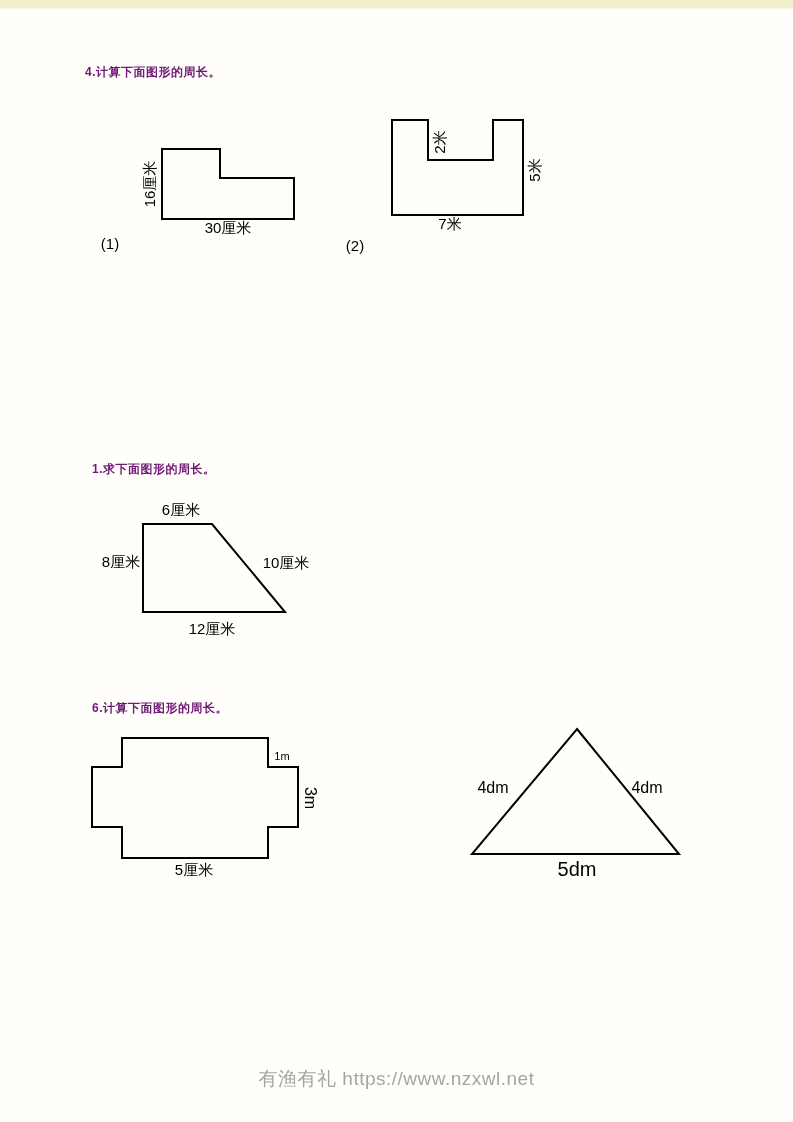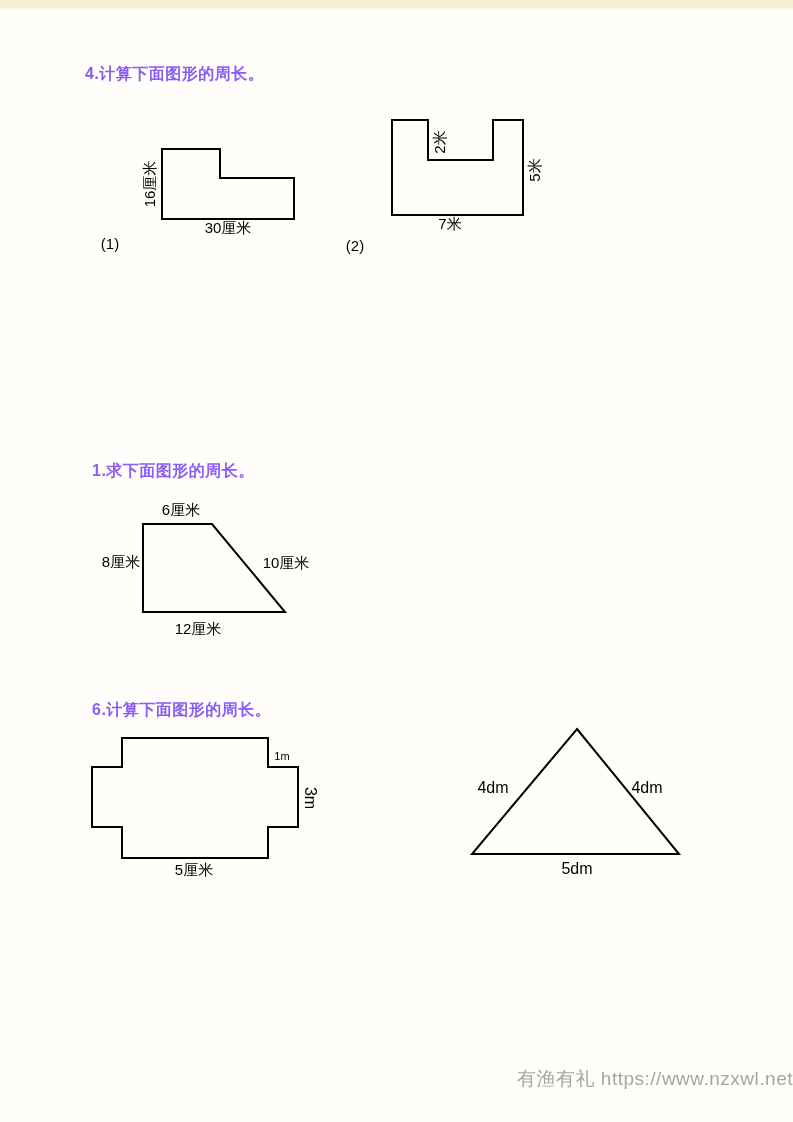--- a/index.html
+++ b/index.html
@@ -11,24 +11,24 @@
     overflow: hidden;
     color: #111;
   }
   .top-strip {
     position: absolute; left: 0; top: 0; width: 793px; height: 8px;
     background: #f3efcf;
     border-bottom: 1px solid #faf8ea;
   }
   .prob-title {
     position: absolute;
-    font-size: 16px;
+    font-size: 12px;
     font-weight: 600;
     letter-spacing: 0.5px;
-    color: #8b5cf6;
+    color: #701a75;
     white-space: nowrap;
   }
   .fig { position: absolute; }
   .fig svg { position: absolute; left: 0; top: 0; display: block; }
   .fig polygon { fill: none; stroke: #000; stroke-width: 2; }
   .dim-label {
     position: absolute;
     font-size: 15px;
     color: #000;
     white-space: nowrap;
@@ -39,21 +39,21 @@
   .index-label {
     position: absolute;
     font-size: 15px;
     color: #000;
     transform: translate(-50%, -50%);
     white-space: nowrap;
   }
   .footer {
     position: absolute;
     left: 0; top: 1066px; width: 793px;
-    text-align: right;
+    text-align: center;
     font-size: 19px;
     color: #a5a5a5;
     letter-spacing: 0.5px;
   }
 </style>
 </head>
 <body>
 
 <div class="top-strip"></div>
 
@@ -80,36 +80,36 @@
 
 <div class="prob-title" style="left:92px; top:461px;">1.求下面图形的周长。</div>
 
 <div class="fig" style="left:90px; top:495px; width:230px; height:150px;">
   <svg width="230" height="150" viewBox="0 0 230 150">
     <polygon points="53,29 122,29 195,117 53,117"></polygon>
   </svg>
   <span class="dim-label" style="left:91px; top:15px;">6厘米</span>
   <span class="dim-label" style="left:31px; top:67px;">8厘米</span>
   <span class="dim-label" style="left:196px; top:68px;">10厘米</span>
-  <span class="dim-label" style="left:108px; top:134px;text-align:right;">12厘米</span>
+  <span class="dim-label" style="left:122px; top:134px;text-align:right;">12厘米</span>
 </div>
 
 <div class="prob-title" style="left:92px; top:700px;">6.计算下面图形的周长。</div>
 
 <div class="fig" style="left:85px; top:730px; width:245px; height:155px;">
   <svg width="245" height="155" viewBox="0 0 245 155">
     <polygon points="37,8 183,8 183,37 213,37 213,97 183,97 183,128 37,128 37,97 7,97 7,37 37,37"></polygon>
   </svg>
   <span class="dim-label" style="left:197px; top:26px; font-size:11px;">1m</span>
   <span class="dim-label rot-cw" style="left:225px; top:68px; font-size:16px;">3m</span>
   <span class="dim-label" style="left:109px; top:140px;">5厘米</span>
 </div>
 
 <div class="fig" style="left:460px; top:715px; width:240px; height:170px;">
   <svg width="240" height="170" viewBox="0 0 240 170">
     <polygon points="117,14 219,139 12,139"></polygon>
   </svg>
   <span class="dim-label" style="left:33px; top:73px; font-size:16px;">4dm</span>
   <span class="dim-label" style="left:187px; top:73px; font-size:16px;">4dm</span>
-  <span class="dim-label" style="left:117px; top:154px; font-size:16px;">5dm</span>
+  <span class="dim-label" style="left:117px; top:154px; font-size:20px;">5dm</span>
 </div>
 
 <div class="footer">有渔有礼 https://www.nzxwl.net</div>
 
 </body></html>

